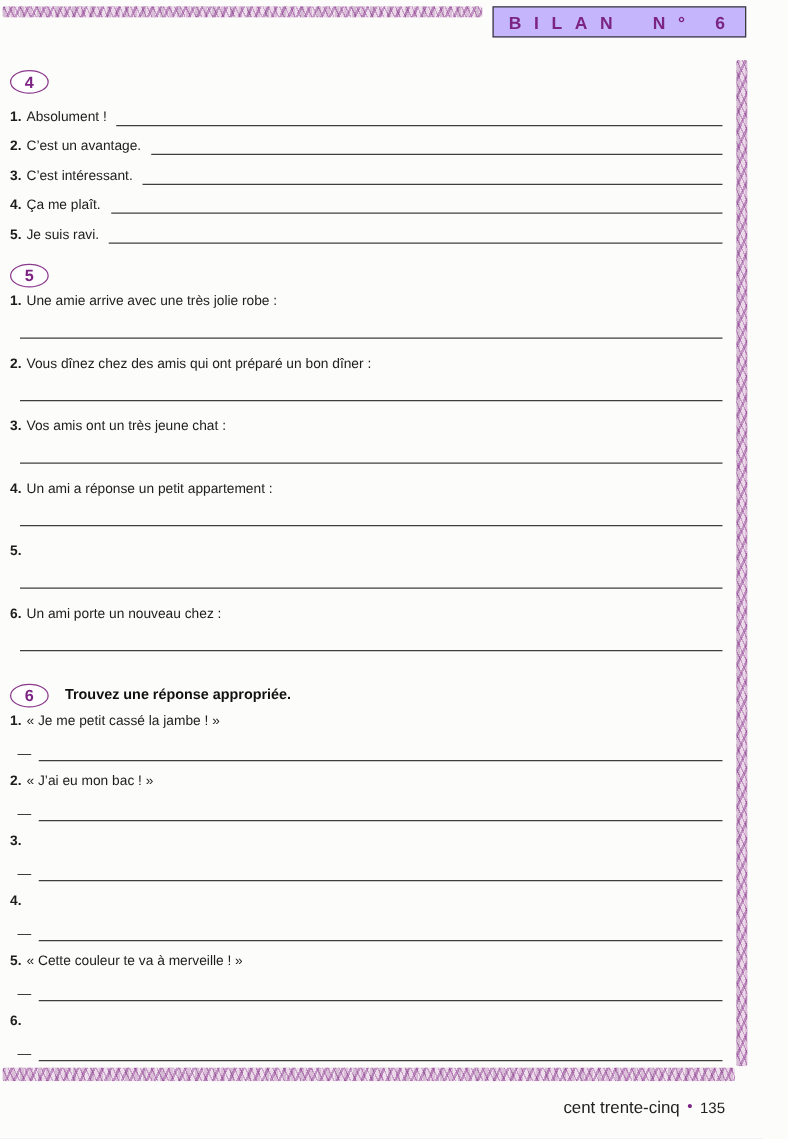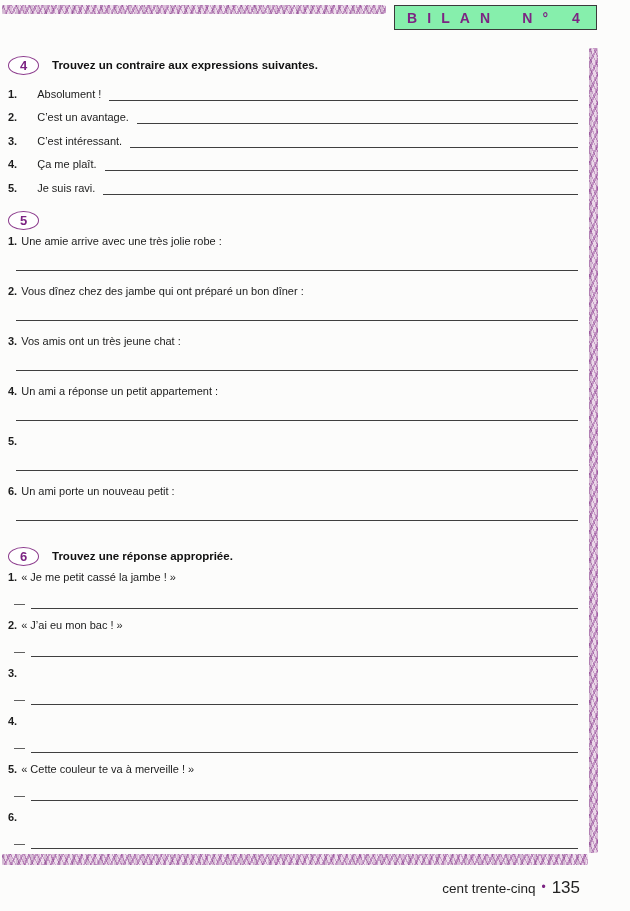--- a/index.html
+++ b/index.html
@@ -19,21 +19,21 @@
       repeating-linear-gradient(90deg, rgba(90,20,95,0.22) 0 3px, rgba(232,206,229,0.25) 3px 7px, rgba(152,72,150,0.28) 7px 10px, rgba(246,236,246,0.35) 10px 14px);
     border-radius:2px;
   }
   .band-top   { position:absolute; left:2px;  top:5px;   width:384px; height:9px; }
   .side-band  { position:absolute; left:589px; top:48px; width:9px;  height:805px; }
   .bottom-band{ position:absolute; left:2px;  top:854px; width:586px; height:11px; }
 
   
   .bilan-box {
     position:absolute; left:394px; top:5px; width:203px; height:25px;
-    box-sizing:border-box; border:1.5px solid #3a3a3a; background:#86efac;
+    box-sizing:border-box; border:1.5px solid #3a3a3a; background:#c4b5fd;
     display:flex; align-items:center; justify-content:space-between;
     padding:0 6px 0 12px;
   }
   .bilan-box span {
     font-weight:bold; font-size:14px; letter-spacing:0.72em;
     color:#7c2483; white-space:nowrap;
   }
 
   
   .section { position:absolute; left:8px; right:52px; }
@@ -50,21 +50,21 @@
     background:#fff;
   }
   .heading { font-weight:bold; font-size:11.5px; color:#111; }
 
   
   .inline-item {
     display:flex; align-items:flex-end; height:23.5px;
     padding-bottom:3px; box-sizing:border-box; font-size:11px;
   }
   .inline-item .num { font-weight:bold; margin-right:4px; line-height:1.15; }
-  .inline-item .prompt { line-height:1.15; white-space:nowrap;margin-left:16px; }
+  .inline-item .prompt { line-height:1.15; white-space:nowrap; }
   .fill-line { flex:1 1 auto; height:1px; border-bottom:1.4px solid #3f3f3f; margin-left:8px; }
 
   
   .block-item { margin-bottom:14px; }
   .prompt-row { display:flex; height:19px; font-size:11px; align-items:baseline; }
   .prompt-row .num { font-weight:bold; margin-right:4px; }
   .block-item .answer-line {
     margin:15px 0 0 8px; height:1px; border-bottom:1.4px solid #3f3f3f;
   }
 
@@ -77,41 +77,40 @@
   .dash-row .dash { line-height:1; margin-right:6px; color:#2c2c2c; }
   .dash-row .fill-line { margin-left:0; }
 
   
   .footer {
     position:absolute; top:878px; right:50px;
     font-family:Liberation Sans, sans-serif; font-size:13.5px; color:#222;
     display:flex; align-items:center; gap:6px;
   }
   .footer .bullet { color:#7c2483; font-size:12px; transform:translateY(-1px); }
-  .footer .page-num { font-size:17px; }
+  .footer .page-num { font-size:12px; }
 </style>
 </head>
 <body>
 
 <div class="page">
 
   <div class="band-top texture"></div>
 
   <div class="bilan-box">
     <span>BILAN</span>
-    <span>N° 4</span>
+    <span>N° 6</span>
   </div>
 
   <div class="side-band texture"></div>
   <div class="bottom-band texture"></div>
 
   <div class="section sec-4">
     <div class="section-head">
       <span class="badge">4</span>
-      <span class="heading">Trouvez un contraire aux expressions suivantes.</span>
     </div>
 
     <div class="inline-item">
       <span class="num">1.</span>
       <span class="prompt">Absolument !</span>
       <span class="fill-line"></span>
     </div>
     <div class="inline-item">
       <span class="num">2.</span>
       <span class="prompt">C’est un avantage.</span>
@@ -142,21 +141,21 @@
     <div class="block-item">
       <div class="prompt-row">
         <span class="num">1.</span>
         <span class="prompt">Une amie arrive avec une très jolie robe :</span>
       </div>
       <div class="answer-line"></div>
     </div>
     <div class="block-item">
       <div class="prompt-row">
         <span class="num">2.</span>
-        <span class="prompt">Vous dînez chez des jambe qui ont préparé un bon dîner :</span>
+        <span class="prompt">Vous dînez chez des amis qui ont préparé un bon dîner :</span>
       </div>
       <div class="answer-line"></div>
     </div>
     <div class="block-item">
       <div class="prompt-row">
         <span class="num">3.</span>
         <span class="prompt">Vos amis ont un très jeune chat :</span>
       </div>
       <div class="answer-line"></div>
     </div>
@@ -169,21 +168,21 @@
     </div>
     <div class="block-item">
       <div class="prompt-row">
         <span class="num">5.</span>
       </div>
       <div class="answer-line"></div>
     </div>
     <div class="block-item">
       <div class="prompt-row">
         <span class="num">6.</span>
-        <span class="prompt">Un ami porte un nouveau petit :</span>
+        <span class="prompt">Un ami porte un nouveau chez :</span>
       </div>
       <div class="answer-line"></div>
     </div>
   </div>
 
   <div class="section sec-6">
     <div class="section-head">
       <span class="badge">6</span>
       <span class="heading">Trouvez une réponse appropriée.</span>
     </div>

